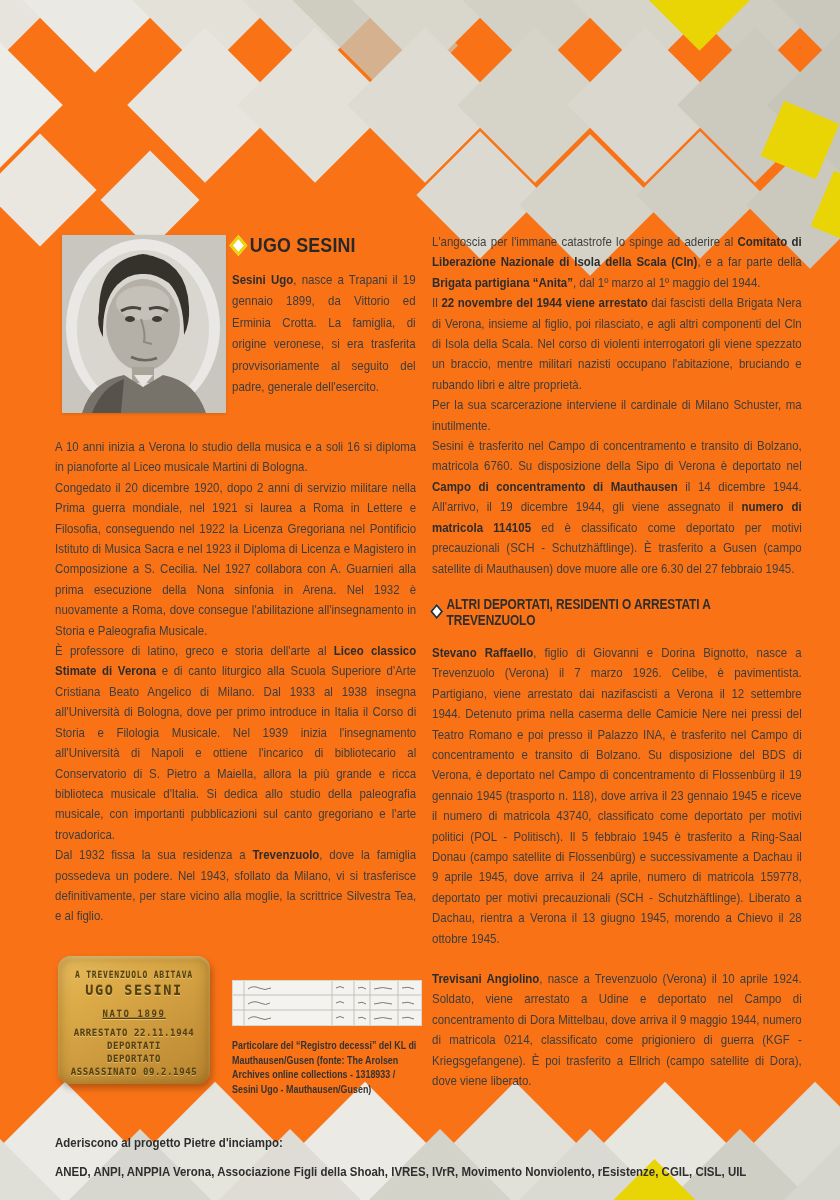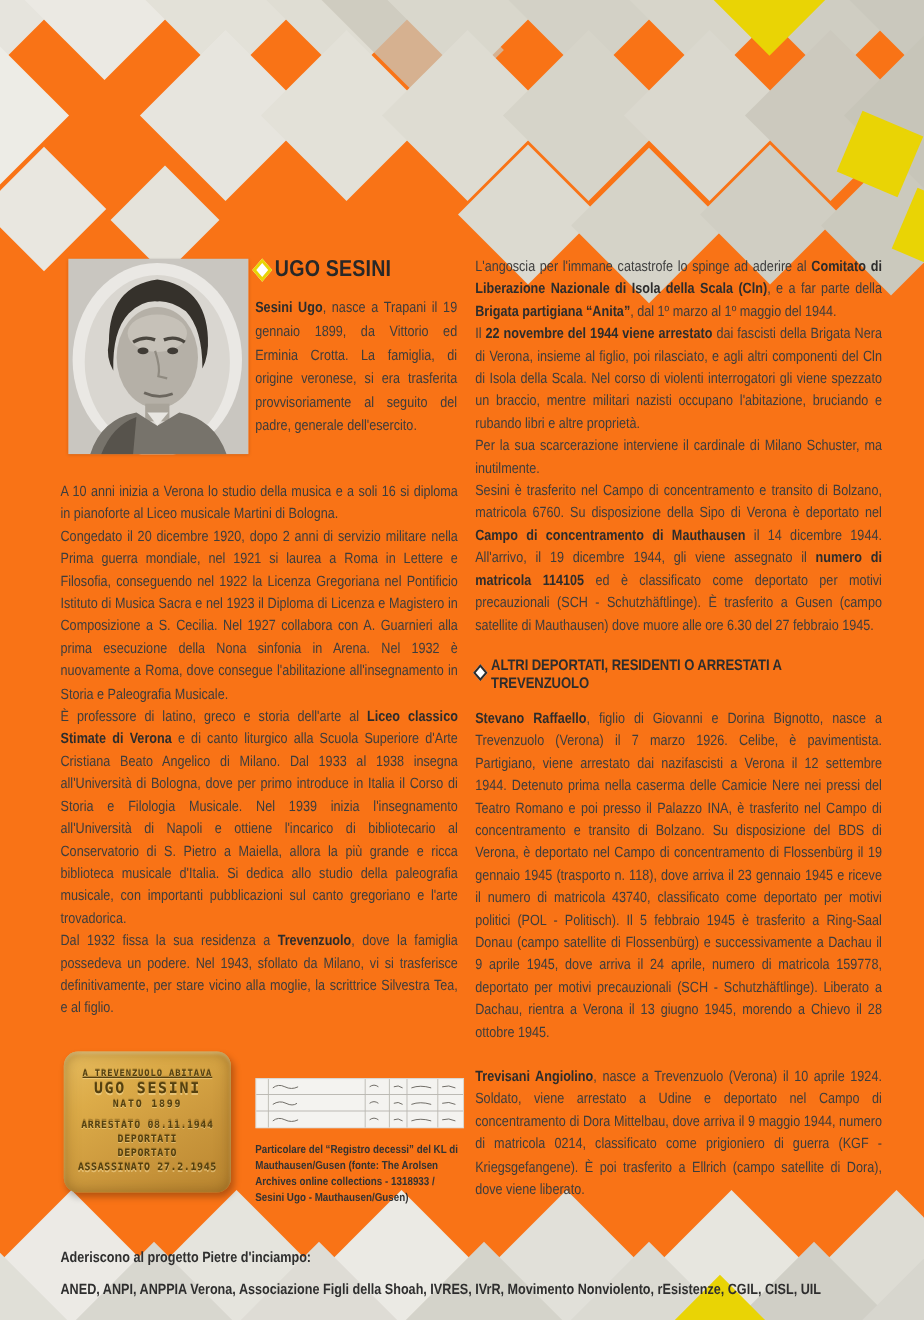--- a/index.html
+++ b/index.html
@@ -30,23 +30,23 @@
   
   .portrait{position:absolute;left:62px;top:235px;width:164px;height:178px;z-index:2;box-shadow:0 1px 3px rgba(0,0,0,.15);}
   .portrait svg{display:block;}
   
   .plaque{position:absolute;left:58px;top:956px;width:152px;height:128px;z-index:2;border-radius:13px;
     background:linear-gradient(150deg,#e7bd60 0%,#dcab48 28%,#cd9a3e 58%,#b98530 100%);
     box-shadow:inset 0 0 14px rgba(110,70,15,.55), inset 0 2px 3px rgba(255,240,190,.6), 2px 4px 7px rgba(0,0,0,.28);
     display:flex;flex-direction:column;align-items:center;padding-top:15px;box-sizing:border-box;}
   .plaque div{font-family:"DejaVu Sans Mono",monospace;font-weight:bold;color:#54400f;white-space:nowrap;
     text-shadow:0 1px 0 rgba(255,235,180,.45), 0 -1px 0 rgba(90,60,10,.35);}
-  .pl-s{font-size:8px;letter-spacing:.8px;text-decoration:underline;}
+  .pl-s{font-size:8px;letter-spacing:.8px;}
   .pl-name{font-size:13.5px;letter-spacing:1.6px;margin-top:2px;}
-  .pl-nato{font-size:9px;letter-spacing:1.6px;margin-top:1px;}
+  .pl-nato{font-size:9px;letter-spacing:1.6px;margin-top:11px;text-decoration:underline;}
   .pl-b{font-size:9px;letter-spacing:.6px;line-height:13px;}
   .pl-first{margin-top:8px;}
   
   .register{position:absolute;left:232px;top:980px;z-index:2;}
   .caption{position:absolute;left:232px;top:1038px;width:224px;margin:0;z-index:2;
     font-size:10.5px;line-height:14.5px;font-weight:bold;color:#333;}
   
   .footer{position:absolute;left:55px;top:1128px;width:905px;z-index:3;}
   .footer p{margin:0;font-size:13.5px;font-weight:bold;color:#2e2e2e;line-height:29px;}
 </style>
@@ -148,24 +148,24 @@
       <span class="hd">ALTRI DEPORTATI, RESIDENTI O ARRESTATI A TREVENZUOLO</span>
     </h2>
     <p><b>Stevano Raffaello</b><span>, figlio di Giovanni e Dorina Bignotto, nasce a Trevenzuolo (Verona) il 7 marzo 1926. Celibe, è pavimentista. Partigiano, viene arrestato dai nazifascisti a Verona il 12 settembre 1944. Detenuto prima nella caserma delle Camicie Nere nei pressi del Teatro Romano e poi presso il Palazzo INA, è trasferito nel Campo di concentramento e transito di Bolzano. Su disposizione del BDS di Verona, è deportato nel Campo di concentramento di Flossenbürg il 19 gennaio 1945 (trasporto n. 118), dove arriva il 23 gennaio 1945 e riceve il numero di matricola 43740, classificato come deportato per motivi politici (POL - Politisch). Il 5 febbraio 1945 è trasferito a Ring-Saal Donau (campo satellite di Flossenbürg) e successivamente a Dachau il 9 aprile 1945, dove arriva il 24 aprile, numero di matricola 159778, deportato per motivi precauzionali (SCH - Schutzhäftlinge). Liberato a Dachau, rientra a Verona il 13 giugno 1945, morendo a Chievo il 28 ottobre 1945.</span></p>
     <p class="gap-top"><b>Trevisani Angiolino</b><span>, nasce a Trevenzuolo (Verona) il 10 aprile 1924. Soldato, viene arrestato a Udine e deportato nel Campo di concentramento di Dora Mittelbau, dove arriva il 9 maggio 1944, numero di matricola 0214, classificato come prigioniero di guerra (KGF - Kriegsgefangene). È poi trasferito a Ellrich (campo satellite di Dora), dove viene liberato.</span></p>
   </div>
 
   <div class="plaque">
     <div class="pl-s">A TREVENZUOLO ABITAVA</div>
     <div class="pl-name">UGO SESINI</div>
     <div class="pl-nato">NATO 1899</div>
-    <div class="pl-b pl-first">ARRESTATO 08.11.1944</div>
+    <div class="pl-b pl-first">ARRESTATO 22.11.1944</div>
     <div class="pl-b">DEPORTATI</div>
     <div class="pl-b">DEPORTATO</div>
-    <div class="pl-b">ASSASSINATO 27.2.1945</div>
+    <div class="pl-b">ASSASSINATO 09.2.1945</div>
   </div>
 
   <svg class="register" width="190" height="46" viewBox="0 0 190 46">
     <rect x="0.5" y="0.5" width="189" height="45" fill="#f4f3f0" stroke="#d9d7d1"></rect>
     <line x1="1" y1="15" x2="189" y2="15" stroke="#b4b2ab" stroke-width="0.8"></line>
     <line x1="1" y1="30" x2="189" y2="30" stroke="#b4b2ab" stroke-width="0.8"></line>
     <line x1="12" y1="1" x2="12" y2="45" stroke="#b9b7b0" stroke-width="0.8"></line>
     <line x1="100" y1="1" x2="100" y2="45" stroke="#b9b7b0" stroke-width="0.8"></line>
     <line x1="122" y1="1" x2="122" y2="45" stroke="#b9b7b0" stroke-width="0.8"></line>
     <line x1="138" y1="1" x2="138" y2="45" stroke="#b9b7b0" stroke-width="0.8"></line>

